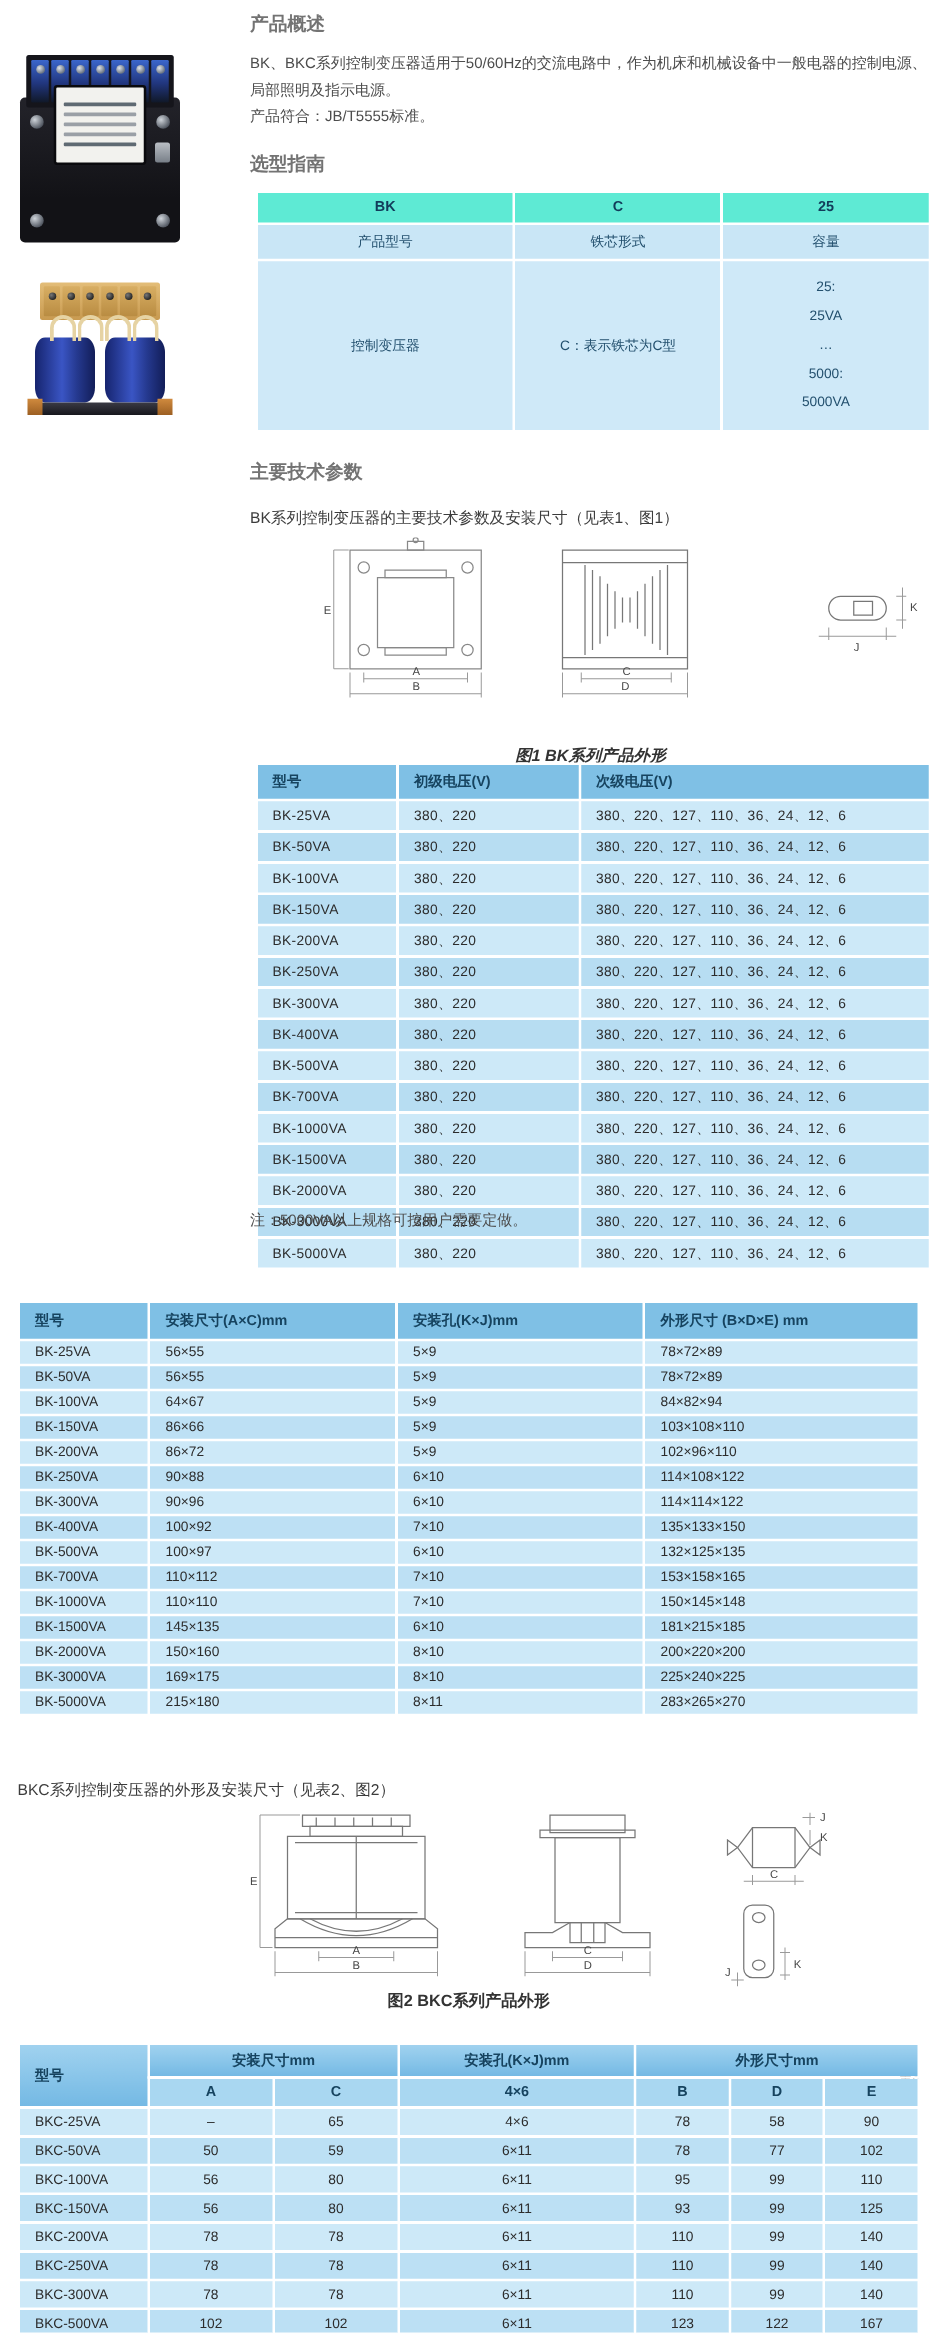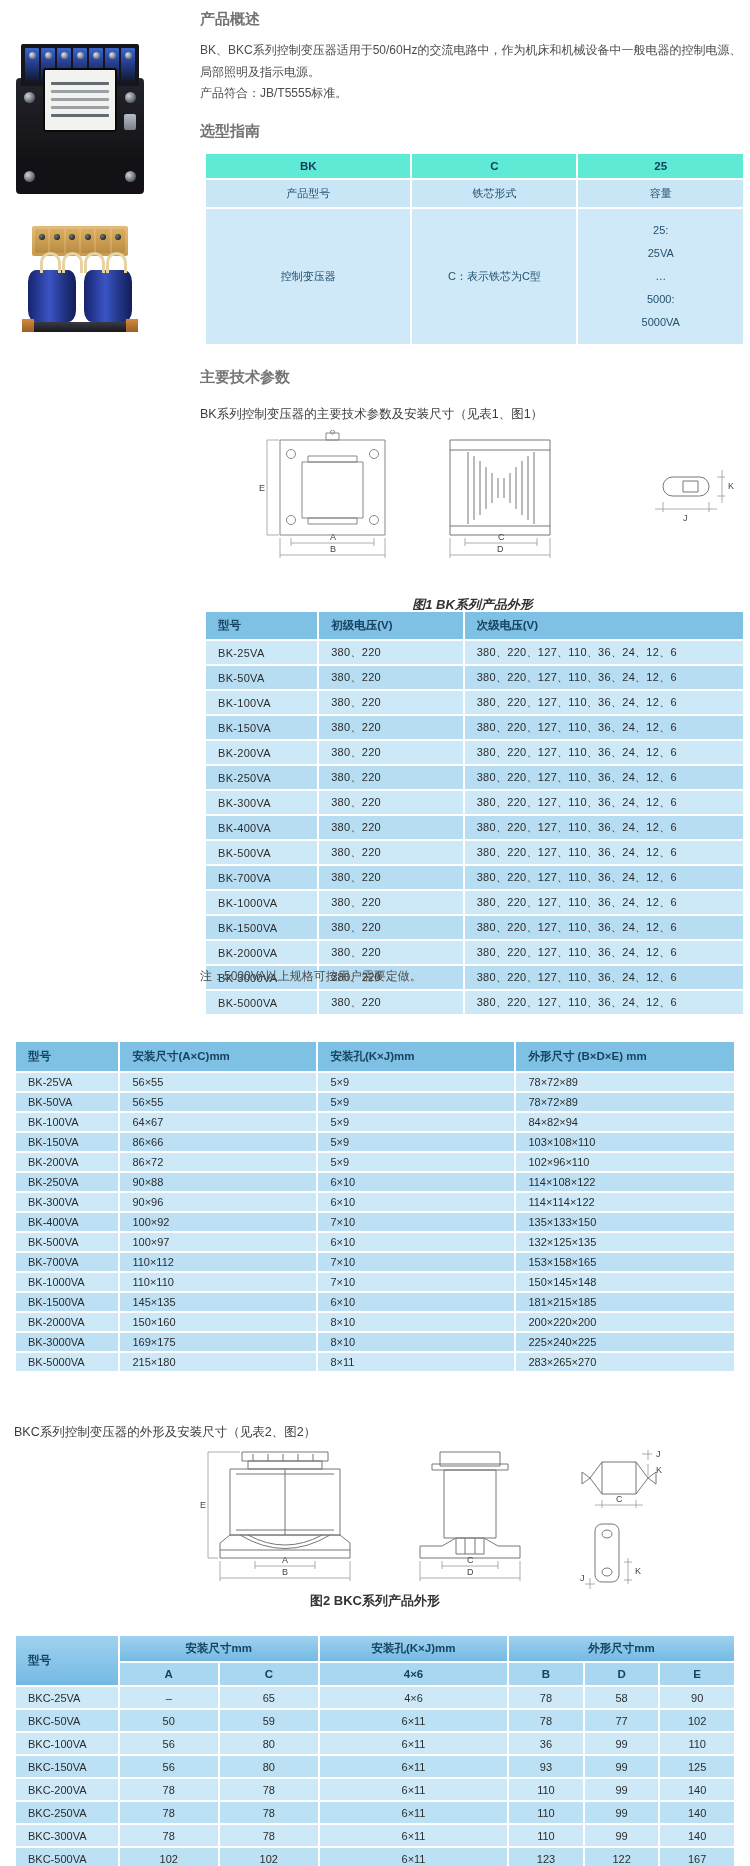--- a/index.html
+++ b/index.html
@@ -606,21 +606,21 @@
           <td>78</td>
           <td>77</td>
           <td>102</td>
         </tr>
 
         <tr>
           <td class="model">BKC-100VA</td>
           <td>56</td>
           <td>80</td>
           <td>6×11</td>
-          <td>36</td>
+          <td>95</td>
           <td>99</td>
           <td>110</td>
         </tr>
 
         <tr>
           <td class="model">BKC-150VA</td>
           <td>56</td>
           <td>80</td>
           <td>6×11</td>
           <td>93</td>

